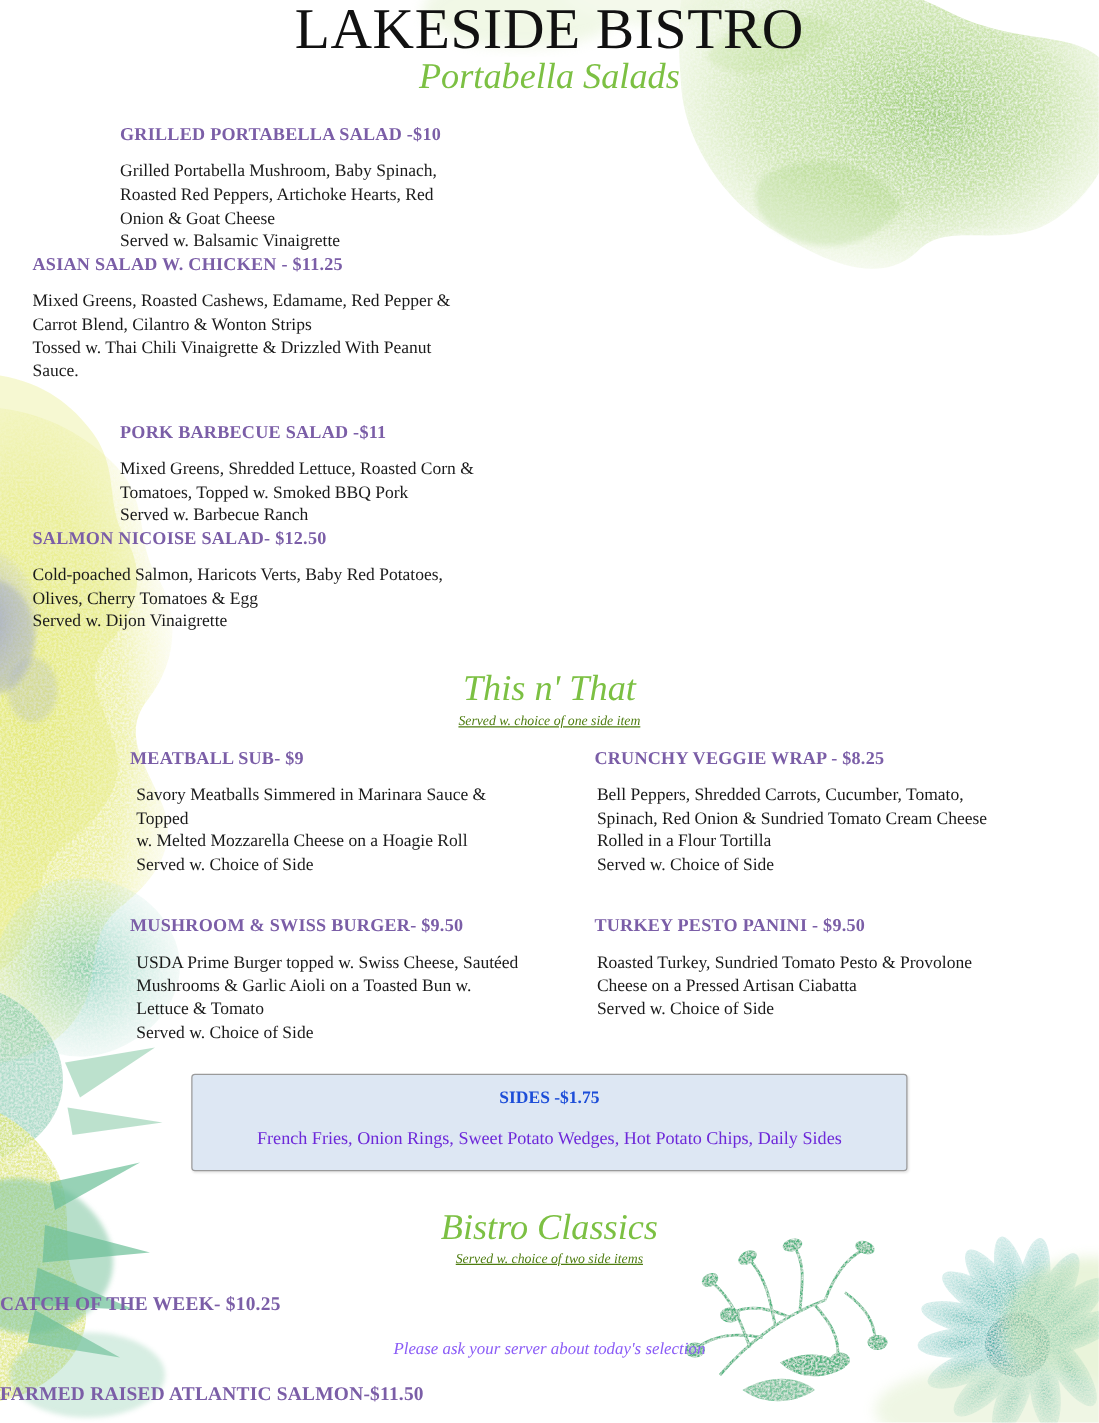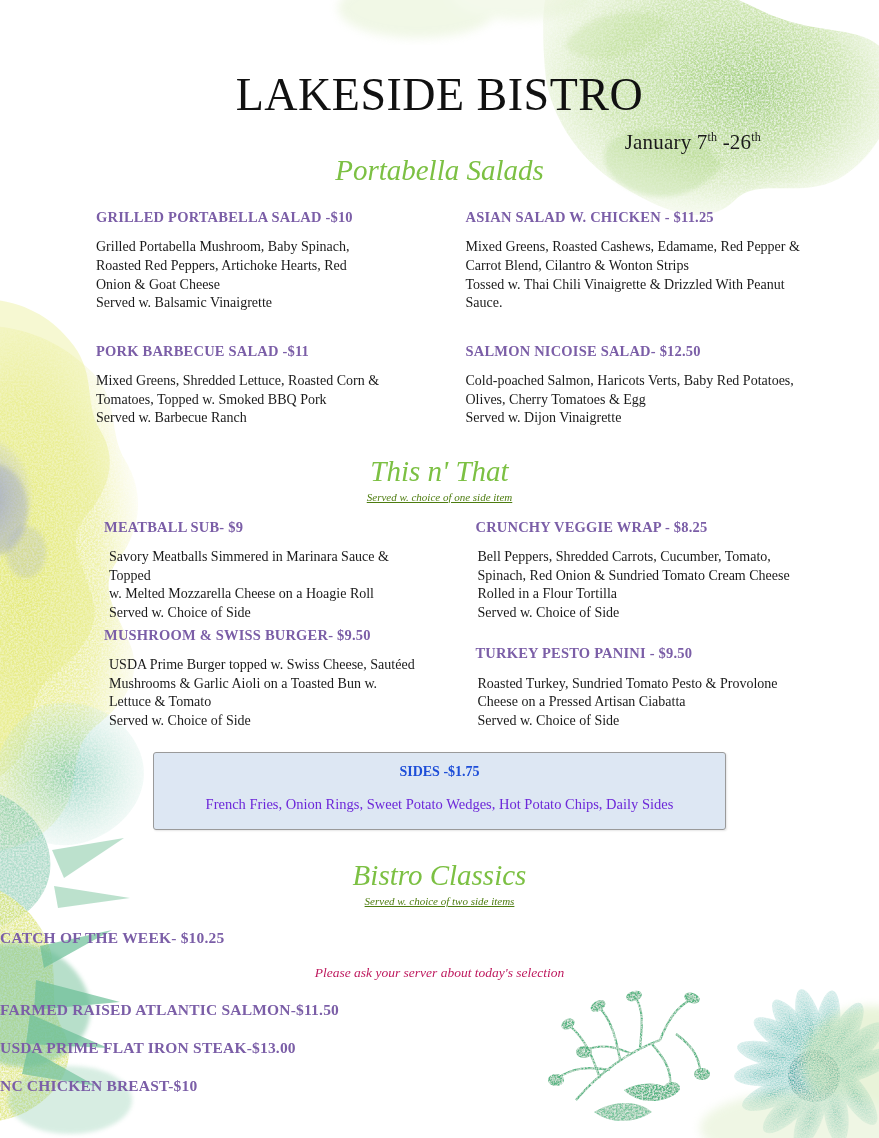--- a/index.html
+++ b/index.html
@@ -34,21 +34,20 @@
   }
 
   
   .title {
     text-align: center;
     font-size: 46px;
     letter-spacing: 0.5px;
     font-weight: normal;
     color: #111111;
     margin: 0;
-    padding-top: 72px;
     line-height: 1.0;
     font-family: "Liberation Serif", "DejaVu Serif", serif;
   }
   .daterange {
     text-align: right;
     padding-right: 118px;
     font-size: 21px;
     color: #1a1a1a;
     margin-top: 12px;
     letter-spacing: 0.2px;
@@ -91,31 +90,31 @@
   }
   .item-desc {
     font-size: 14px;
     line-height: 1.33;
     color: #1a1a1a;
     margin: 0;
     white-space: pre-line;
   }
 
   
-  .salads { margin-top: 22px; }
+  .salads { margin-top: 22px; flex-direction: column; }
   .salads .col:first-child { padding-left: 96px; padding-right: 16px; }
   .salads .col:last-child  { padding-left: 26px; padding-right: 24px; }
   .salad-row-2 { margin-top: 30px; justify-content: center; }
 
   
   .thisnthat-head { margin-top: 28px; }
   .tnt { margin-top: 16px; }
   .tnt .col:first-child { padding-left: 104px; padding-right: 12px; }
   .tnt .col:last-child  { padding-left: 36px; padding-right: 22px; }
-  .tnt-row-2 { margin-top: 4px; align-items: flex-end; }
+  .tnt-row-2 { margin-top: 30px; }
   .tnt .col:first-child .item-desc { padding-left: 5px; }
   .tnt .col:last-child  .item-desc { padding-left: 2px; }
 
   
   .sides-box {
     width: 573px;
     margin: 22px auto 0 auto;
     background: #dde7f3;
     border: 1px solid #9a9a9a;
     border-radius: 3px;
@@ -142,21 +141,21 @@
     color: #7b5ea7;
     font-weight: bold;
     font-size: 15.5px;
     letter-spacing: 0.2px;
     margin: 0;
   }
   .classic-note {
     text-align: center;
     font-style: italic;
     font-size: 13.5px;
-    color: #be185d;
+    color: #8b5cf6;
     margin: 0;
   }
   .sp-22 { height: 22px; }
   .sp-18 { height: 18px; }
   .sp-20 { height: 20px; }
 </style>
 </head>
 <body>
 
 <svg id="decor" viewBox="0 0 879 1138" xmlns="http://www.w3.org/2000/svg">
@@ -327,21 +326,20 @@
   <g filter="url(#softer)" opacity="0.45">
     <ellipse cx="872" cy="1062" rx="70" ry="56" fill="#cfe6ad"></ellipse>
     <ellipse cx="800" cy="1128" rx="100" ry="36" fill="#dcecc4"></ellipse>
   </g>
 </svg>
 
 <div class="page">
 
   <h1 class="title">LAKESIDE BISTRO</h1>
 
-  <div class="daterange"><span>January 7</span><sup>th</sup><span> -26</span><sup>th</sup></div>
 
   <h2 class="section-head">Portabella Salads</h2>
 
   <div class="cols salads">
     <div class="col">
       <p class="item-name">GRILLED PORTABELLA SALAD -$10</p>
       <p class="item-desc">Grilled Portabella Mushroom, Baby Spinach,
 Roasted Red Peppers, Artichoke Hearts, Red
 Onion &amp; Goat Cheese
 Served w. Balsamic Vinaigrette</p>

